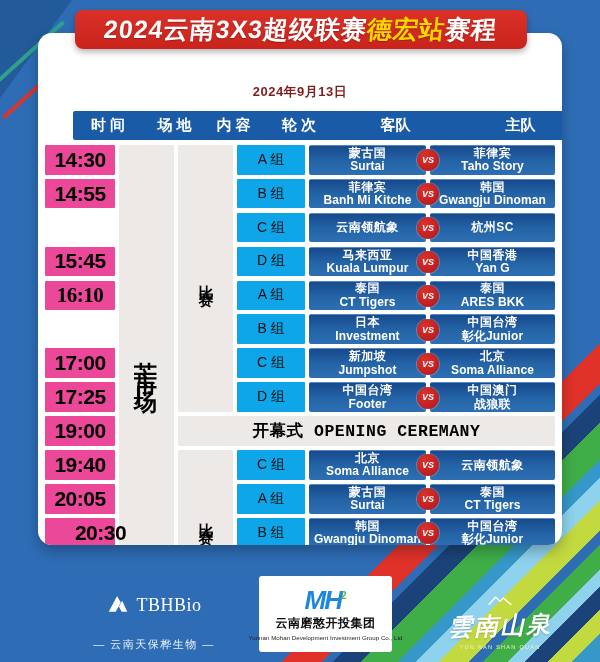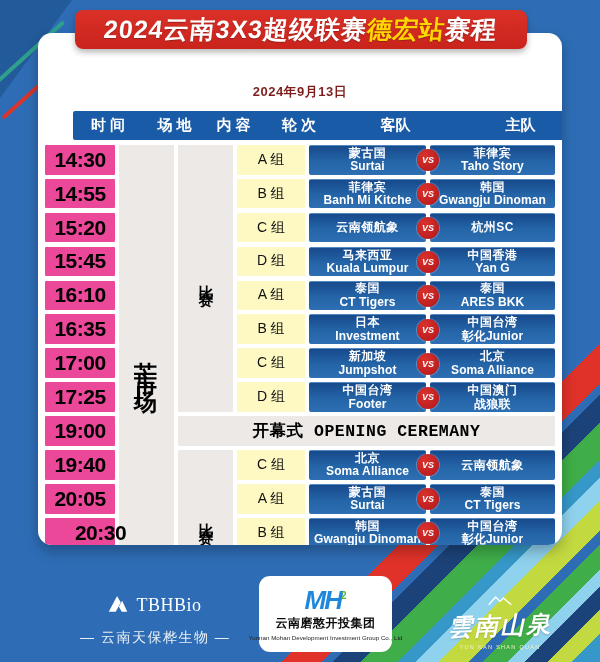--- a/index.html
+++ b/index.html
@@ -57,21 +57,21 @@
 
   #grid { position:absolute; left:7px; top:112px; width:510px;
     display:grid; grid-template-columns:70px 55px 55px 68px 117px 125px;
     grid-auto-rows:29.6px; row-gap:4.3px; column-gap:4px; }
   .cell { display:flex; align-items:center; justify-content:center; border-radius:1px; }
   .time { grid-column:1; background:#ec4899; font-size:21px; font-weight:700; color:#000; letter-spacing:-0.5px; }
   .venue-cell { grid-column:2; grid-row:1 / span 13; background:#ecj; background:#ece9e7; }
   .content-cell { grid-column:3; background:#ece9e7; }
   .content-first { grid-row:1 / span 8; }
   .content-second { grid-row:10 / span 4; }
-  .round { grid-column:4; background:#fef9c3; font-size:14px; font-weight:500; color:#111; }
+  .round { grid-column:4; background:#0ea5e9; font-size:14px; font-weight:500; color:#111; }
   .vertical { writing-mode:vertical-rl; text-orientation:upright; }
   .venue-text { font-size:23px; font-weight:800; color:#000; letter-spacing:10px; }
   .match-text { font-size:15px; font-weight:700; color:#000; letter-spacing:5px; }
   .team { flex-direction:column; color:#fff; font-weight:700; text-align:center; line-height:1.12;
     background:linear-gradient(180deg,#174a8c 0%,#2465a8 55%,#2e6fb3 100%);
     border-top:1px solid rgba(255,255,255,.18); border-radius:2px; }
   .home { grid-column:5; }
   .away { grid-column:6; position:relative; }
   .team .cn { font-size:12px; letter-spacing:0.5px; }
   .team .en { font-size:12px; letter-spacing:0.1px; white-space:nowrap; }
@@ -81,24 +81,24 @@
     color:#fff; font-size:9px; font-weight:900; font-style:italic;
     display:flex; align-items:center; justify-content:center; z-index:3;
     box-shadow:0 0 0 1px rgba(255,255,255,.25); }
   .ceremony { grid-column:3 / span 4; background:#ece9e7;
     font-size:16.5px; font-weight:800; color:#000; letter-spacing:0.5px; }
 
   
   .tbhbio { position:absolute; left:80px; top:594px; width:148px; text-align:center; color:#fff; z-index:2; }
   .tbh-row { display:flex; align-items:center; justify-content:center; gap:6px; }
   .tbh-name { font-family:"Liberation Serif","DejaVu Serif",serif; font-size:18px; font-weight:400; letter-spacing:0.5px; }
-  .tbh-tag { margin-top:12px; font-size:14px; color:#e9eff6; letter-spacing:1.5px; white-space:nowrap; }
+  .tbh-tag { margin-top:20px; font-size:11px; color:#e9eff6; letter-spacing:1.5px; white-space:nowrap; }
 
   .mohan { position:absolute; left:259px; top:576px; width:133px; height:76px; z-index:2;
-    background:#fff; border-radius:11px; display:flex; flex-direction:column;
+    background:#fff; border-radius:3px; display:flex; flex-direction:column;
     align-items:center; justify-content:center; padding:3px 0; }
   .mh-logo { font-size:26px; font-weight:900; font-style:italic; color:#1d86dd; letter-spacing:-2px; line-height:1; }
   .mh-logo sup { font-size:10px; color:#5cb53a; font-style:normal; letter-spacing:0; }
   .mohan-name { font-size:12px; font-weight:900; color:#0d0d0d; margin-top:2px; letter-spacing:0.5px; white-space:nowrap; }
   .mohan-en { font-size:6.2px; color:#222; margin-top:2px; white-space:nowrap; }
 
   .shanquan { position:absolute; left:430px; top:592px; width:140px; text-align:center; color:#fff; z-index:3; }
   .sq-name { font-size:24px; font-weight:800; font-style:italic; letter-spacing:2px;
     transform:rotate(-2deg); text-shadow:0 1px 2px rgba(0,0,0,.2); white-space:nowrap; }
   .sq-en { font-size:5.5px; letter-spacing:1.3px; color:#f3efc2; margin-top:2px; }
@@ -153,21 +153,20 @@
   <div class="cell team home row-cell" style="grid-row: 2;">
     <div class="cn">菲律宾</div>
     <div class="en">Banh Mi Kitche</div>
   </div>
   <div class="cell team away row-cell" style="grid-row: 2;">
     <span class="vs">VS</span>
     <div class="cn">韩国</div>
     <div class="en">Gwangju Dinoman</div>
   </div>
 
-  <div class="cell time row-cell" style="grid-row: 3;">15:20</div>
   <div class="cell round row-cell" style="grid-row: 3;">C 组</div>
   <div class="cell team home row-cell" style="grid-row: 3;">
     <div class="cn">云南领航象</div>
     <div class="en"></div>
   </div>
   <div class="cell team away row-cell" style="grid-row: 3;">
     <span class="vs">VS</span>
     <div class="cn">杭州SC</div>
     <div class="en"></div>
   </div>
@@ -177,33 +176,32 @@
   <div class="cell team home row-cell" style="grid-row: 4;">
     <div class="cn">马来西亚</div>
     <div class="en">Kuala Lumpur</div>
   </div>
   <div class="cell team away row-cell" style="grid-row: 4;">
     <span class="vs">VS</span>
     <div class="cn">中国香港</div>
     <div class="en">Yan G</div>
   </div>
 
-  <div class="cell time row-cell" style="grid-row: 5;">16:10</div>
+  <div class="cell time row-cell" style="grid-row: 5; font-family: Liberation Serif, serif;">16:10</div>
   <div class="cell round row-cell" style="grid-row: 5;">A 组</div>
   <div class="cell team home row-cell" style="grid-row: 5;">
     <div class="cn">泰国</div>
     <div class="en">CT Tigers</div>
   </div>
   <div class="cell team away row-cell" style="grid-row: 5;">
     <span class="vs">VS</span>
     <div class="cn">泰国</div>
     <div class="en">ARES BKK</div>
   </div>
 
-  <div class="cell time row-cell" style="grid-row: 6;">16:35</div>
   <div class="cell round row-cell" style="grid-row: 6;">B 组</div>
   <div class="cell team home row-cell" style="grid-row: 6;">
     <div class="cn">日本</div>
     <div class="en">Investment</div>
   </div>
   <div class="cell team away row-cell" style="grid-row: 6;">
     <span class="vs">VS</span>
     <div class="cn">中国台湾</div>
     <div class="en">彰化Junior</div>
   </div>

